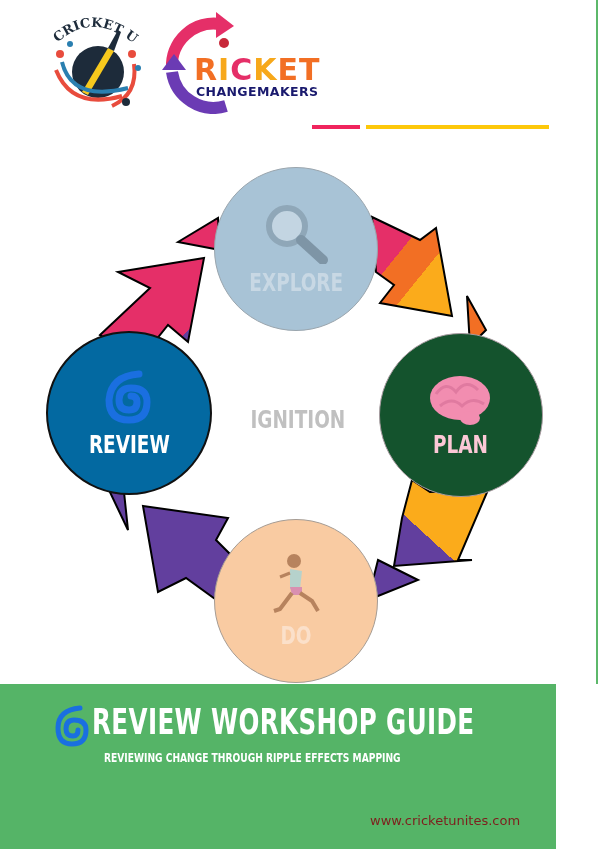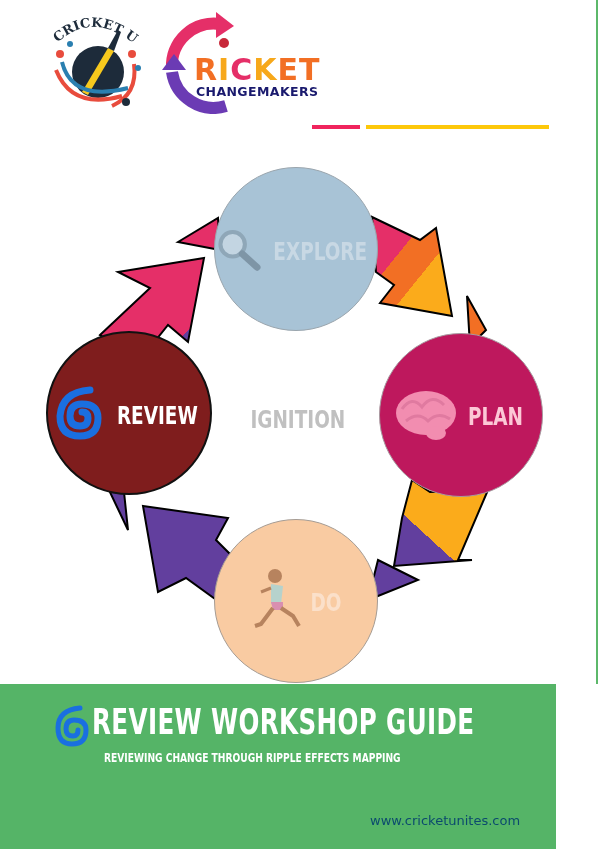--- a/index.html
+++ b/index.html
@@ -3,37 +3,37 @@
   <meta charset="utf-8">
   <style>
     html, body { margin:0; padding:0; }
     body { width:600px; height:849px; position:relative; background:#ffffff; overflow:hidden; font-family:"DejaVu Sans Condensed","DejaVu Sans",sans-serif; }
     .edge-line { position:absolute; left:596px; top:0; width:2px; height:684px; background:#5cb86a; }
     .logo-cu { position:absolute; left:42px; top:10px; width:106px; height:104px; }
     .logo-cc { position:absolute; left:160px; top:10px; width:190px; height:104px; }
     .accent-pink { position:absolute; left:312px; top:125px; width:48px; height:4px; background:#f0245d; }
     .accent-yellow { position:absolute; left:366px; top:125px; width:183px; height:4px; background:#fdc80a; }
     .cycle { position:absolute; left:0; top:140px; width:600px; height:540px; }
-    .node { position:absolute; border-radius:50%; box-sizing:border-box; display:flex; flex-direction:row; align-items:center; justify-content:center; }
+    .node { position:absolute; border-radius:50%; box-sizing:border-box; display:flex; flex-direction:column; align-items:center; justify-content:center; }
     .node .lbl { font-family:"DejaVu Sans Condensed","DejaVu Sans",sans-serif; font-weight:bold; font-size:25px; letter-spacing:0px; transform:scaleX(0.82); }
     .n-explore { left:214px; top:167px; width:164px; height:164px; background:#a8c3d6; border:1.5px solid #9aa5ad; }
     .n-explore .lbl { color:#c8d8e4; margin-top:4px; }
-    .n-plan { left:379px; top:333px; width:164px; height:164px; background:#be185d; border:1.5px solid #a79aa0; }
+    .n-plan { left:379px; top:333px; width:164px; height:164px; background:#14532d; border:1.5px solid #a79aa0; }
     .n-plan .lbl { color:#fcc8d6; margin-top:2px; }
     .n-do { left:214px; top:519px; width:164px; height:164px; background:#f9cba2; border:1.5px solid #a59c94; }
     .n-do .lbl { color:#fbe0ca; margin-top:2px; }
-    .n-review { left:46px; top:331px; width:166px; height:164px; background:#7f1d1d; border:2px solid #111; }
+    .n-review { left:46px; top:331px; width:166px; height:164px; background:#0369a1; border:2px solid #111; }
     .n-review .lbl { color:#ffffff; margin-top:4px; }
     .ignition { position:absolute; left:240px; top:362px; width:110px; height:110px; display:flex; flex-direction:row; align-items:center; }
     .ignition .lbl { color:#c0c0c0; font-weight:bold; font-size:25px; transform:scaleX(0.82); margin-top:4px; }
     .footer { position:absolute; left:0; top:684px; width:556px; height:165px; background:#55b467; }
     .footer .spiral { position:absolute; left:54px; top:20px; width:36px; height:44px; }
     .footer .title { position:absolute; left:92px; top:18px; color:#fff; font-weight:bold; font-size:35px; white-space:nowrap; transform:scaleX(0.78); transform-origin:left top; letter-spacing:0.5px; }
     .footer .subtitle { position:absolute; left:104px; top:66px; color:#fff; font-weight:bold; font-size:13px; white-space:nowrap; transform:scaleX(0.78); transform-origin:left top; }
-    .footer .url { position:absolute; left:370px; top:129px; color:#0c4a6e; font-size:13px; font-family:"DejaVu Sans",sans-serif; }
+    .footer .url { position:absolute; left:370px; top:129px; color:#7f1d1d; font-size:13px; font-family:"DejaVu Sans",sans-serif; }
   </style>
 </head>
 <body>
 
 <div class="edge-line"></div>
 
 <svg class="logo-cu" viewBox="0 0 106 104">
   <path d="M14 34 Q50 0 92 34" fill="none" id="arcpath"></path>
   <text font-family="DejaVu Serif, serif" font-size="13" font-weight="bold" fill="#1d2b3a"><textPath href="#arcpath" startOffset="2">CRICKET UNITES</textPath></text>
   <circle cx="56" cy="62" r="26" fill="#1d2b3a"></circle>

